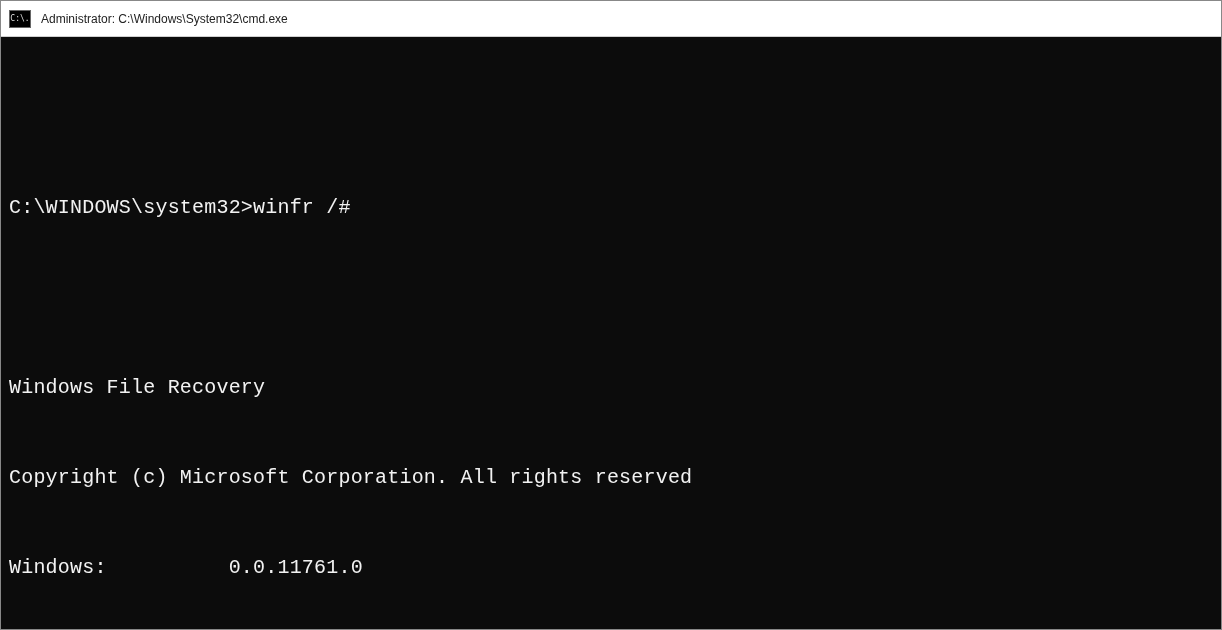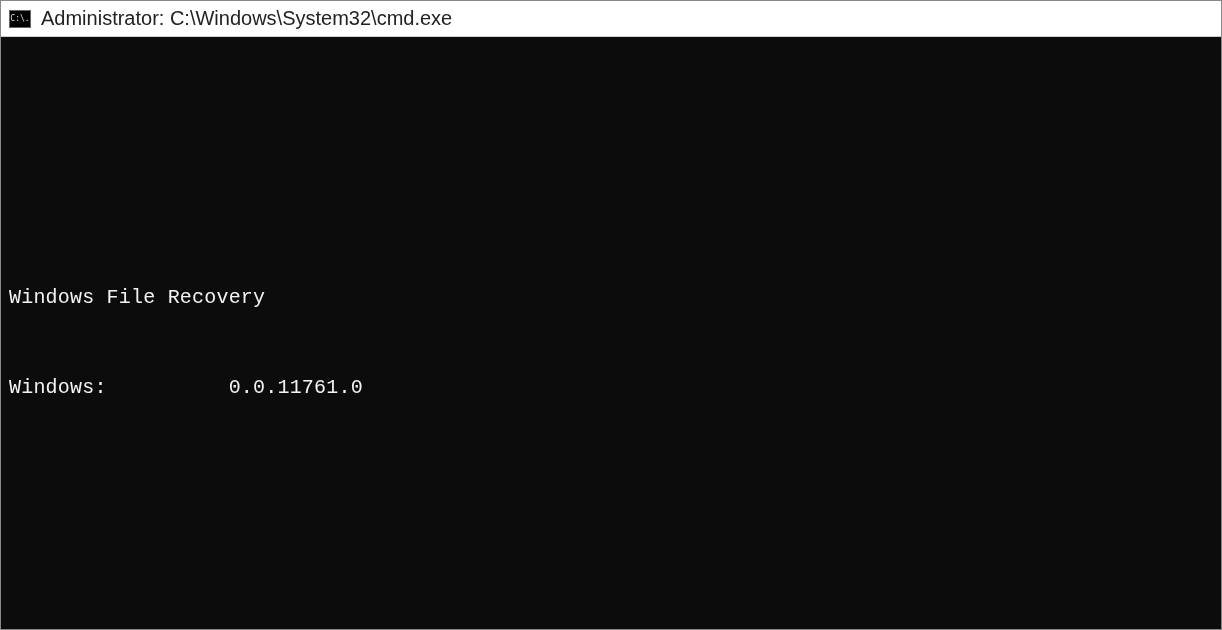--- a/index.html
+++ b/index.html
@@ -30,21 +30,21 @@
     }
     .titlebar-icon .ci-text {
       color: #ddd;
       font-size: 8px;
       font-family: Consolas, monospace;
       line-height: 8px;
       letter-spacing: 0;
     }
     .titlebar-text {
       font-family: "Segoe UI", Tahoma, sans-serif;
-      font-size: 20px;
+      font-size: 12px;
       color: #222;
     }
     .terminal {
       background: #0c0c0c;
       color: #f2f2f2;
       width: 100%;
       height: calc(100% - 36px);
       font-family: Consolas, "Courier New", monospace;
       font-size: 20px;
       line-height: 30px;
@@ -62,22 +62,24 @@
 
 <div class="titlebar">
   <span class="titlebar-icon">
     <span class="ci-text">C:\.</span>
   </span>
   <span class="titlebar-text">Administrator: C:\Windows\System32\cmd.exe</span>
 </div>
 
 <div class="terminal">
   <div class="blank-line"></div>
+  <div class="prompt-line"><span>C:\WINDOWS\system32&gt;</span><span>winfr /#</span></div>
   <div class="blank-line"></div>
   <div class="out-line">Windows File Recovery</div>
+  <div class="out-line">Copyright (c) Microsoft Corporation. All rights reserved</div>
   <div class="out-line"><span>Windows:</span><span>          </span><span>0.0.11761.0</span></div>
   
   
   
   
 
   
   
   
   

